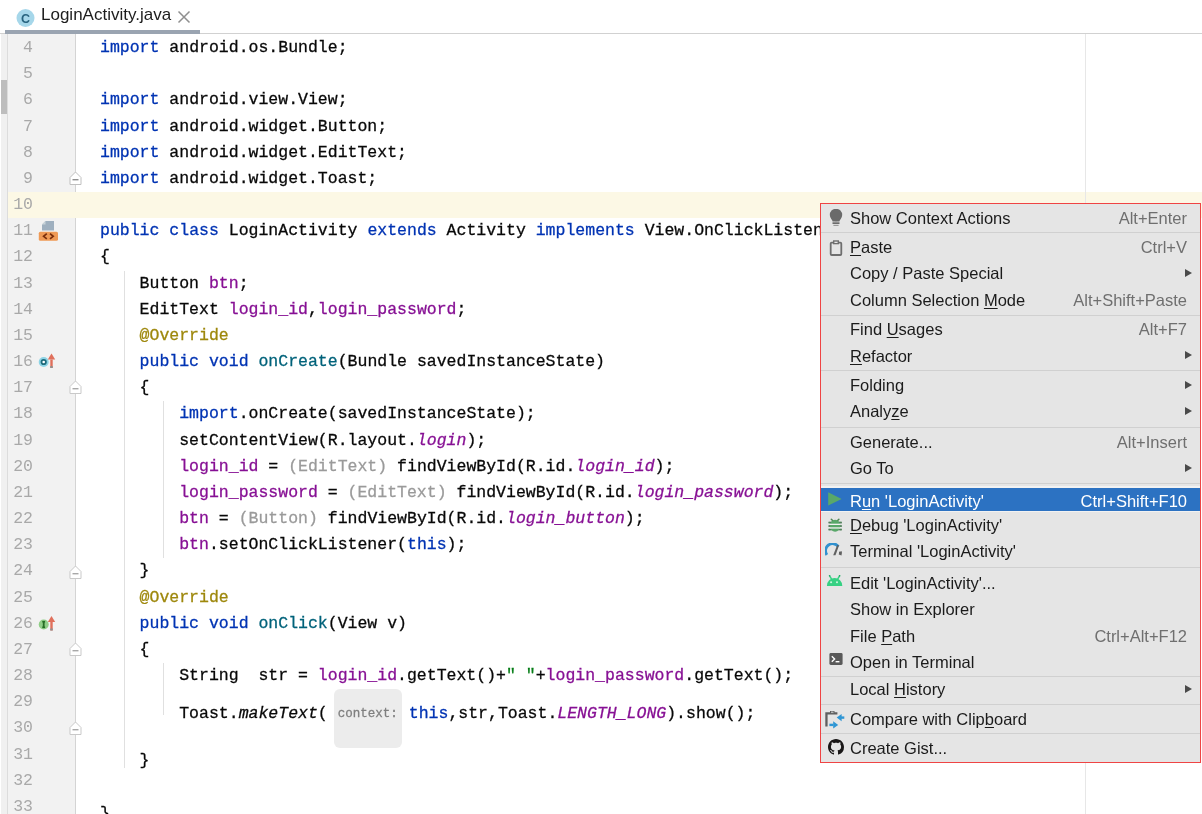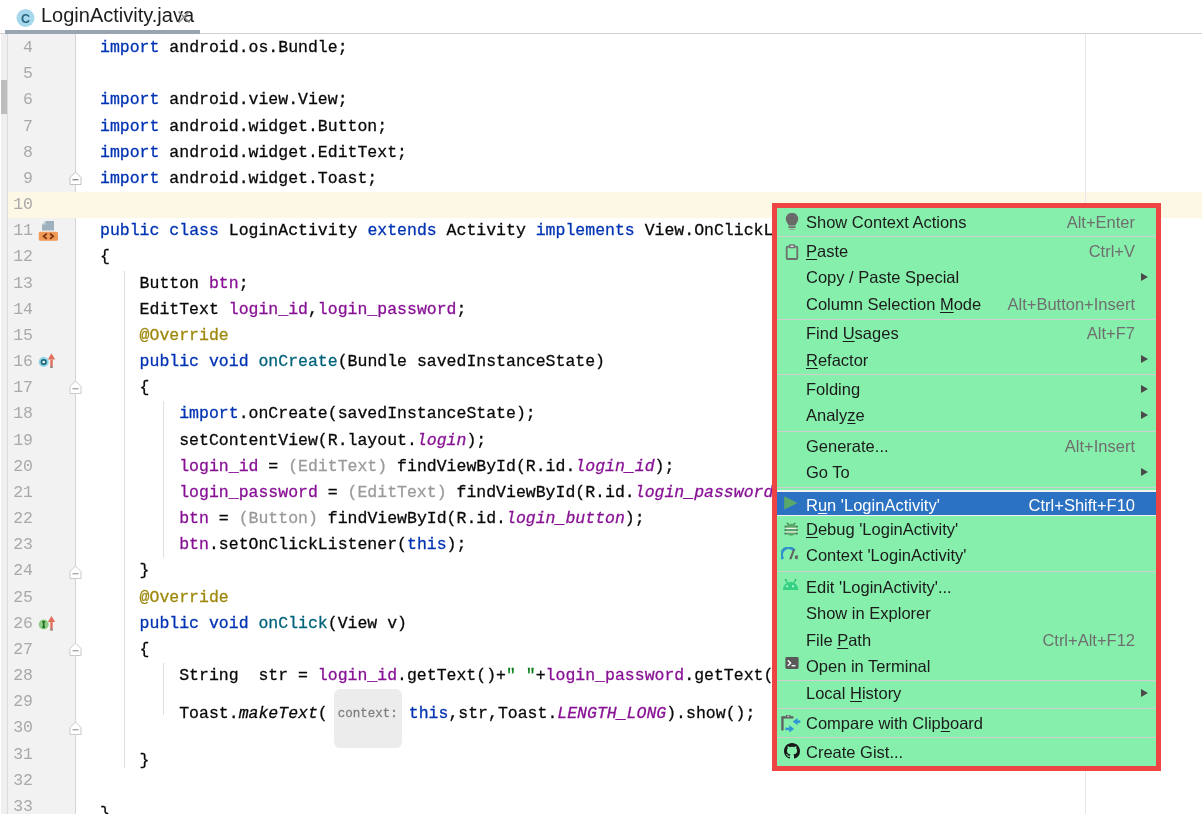--- a/index.html
+++ b/index.html
@@ -1,21 +1,21 @@
 <!DOCTYPE html>
 <html><head>
 <meta charset="utf-8">
 <style>
 html,body{margin:0;padding:0;width:1202px;height:814px;overflow:hidden;background:#fff;}
 body{position:relative;font-family:"Liberation Sans",sans-serif;}
 .abs{position:absolute;}
 
 #tabbar{left:0;top:0;width:1202px;height:33px;background:#fff;border-bottom:1px solid #d1d1d1;}
 #tabline{left:5px;top:30px;width:195px;height:4px;background:#9aa4b1;}
-#tabtext{left:41px;top:0px;height:30px;line-height:30px;font-size:20px;color:#1d1d1d;}
+#tabtext{left:41px;top:0px;height:30px;line-height:30px;font-size:17px;color:#1d1d1d;}
 #tabclose{left:177px;top:10px;width:14px;height:14px;}
 
 #lstrip{left:1px;top:34px;width:6px;height:780px;background:#f0f0f0;border-right:1px solid #dcdcdc;}
 #lthumb{left:1px;top:80px;width:6px;height:34px;background:#bdbdbd;}
 
 #gutter{left:8px;top:34px;width:67px;height:780px;background:#f2f2f2;border-right:1px solid #d4d4d4;}
 #caretrow{left:8px;top:191.5px;width:1194px;height:26.2px;background:#fcf8e5;}
 #nums{left:0;top:35px;width:33px;text-align:right;font-family:"Liberation Mono",monospace;font-size:16.5px;line-height:26.17px;color:#a9a9a9;white-space:pre;}
 
 #code{left:100px;top:35px;font-family:"Liberation Mono",monospace;font-size:16.5px;line-height:26.17px;color:#080808;white-space:pre;-webkit-text-stroke:0.28px currentColor;}
@@ -24,26 +24,26 @@
 .fi{color:#871094;font-style:italic;margin-top:48px;}
 .m{color:#00627a;}
 .a{color:#9e880d;}
 .s{color:#067d17;}
 .g{color:#9a9a9a;margin-top:38px;}
 .it{font-style:italic;}
 .hint{display:inline-block;background:#ececec;color:#7f7f7f;font-size:12.5px;line-height:18px;height:27px;border-radius:6px;padding:16px 4px;margin:0 7px 0 6px;vertical-align:1px;}
 .ig{width:1px;background:#e0e0e0;}
 #margin{left:1085px;top:34px;width:1px;height:780px;background:#e7e7e7;}
 
-#menu{left:772px;top:203px;width:379px;background:#86efac;border:5px solid #ef4444;padding:1px 0 0 0;}
+#menu{left:820px;top:203px;width:379px;background:#e5e5e5;border:1px solid #ef4444;padding:1px 0 0 0;}
 .mi{position:relative;height:26.4px;display:flex;align-items:center;padding-left:7px;font-size:16.5px;color:#1b1b1b;}
 .mi .ic{width:16px;height:16px;margin-right:6px;flex:0 0 16px;}
 .mi .noic{width:22px;flex:0 0 22px;}
 .mi .lbl{white-space:pre;}
-.mi .sc{margin-left:auto;margin-right:21px;color:#6f6f6f;}
+.mi .sc{margin-left:auto;margin-right:13px;color:#6f6f6f;}
 .mi.sel{background-image:linear-gradient(#f2f2f2 2.1px,#2c72c2 2.1px,#2c72c2 24.7px,#f2f2f2 24.7px);color:#fff;}
 .mi.sel .lbl,.mi.sel .sc{position:relative;top:2.6px;}
 .mi.sel .sc{color:#fff;}
 .sep{height:3px;position:relative;}
 .sep:after{content:"";position:absolute;left:0;right:0;top:1px;height:1px;background:#d0d0d0;}
 .sep.s5{height:5px;}.sep.s5:after{top:2px;}
 .sep.s1{height:1px;}.sep.s1:after{top:0;}
 .sep.s4{height:4px;}.sep.s4:after{top:1.5px;}
 .arr{position:absolute;right:8px;top:50%;margin-top:-4.8px;width:0;height:0;border-left:7.4px solid #4a4a4a;border-top:4.8px solid transparent;border-bottom:4.8px solid transparent;}
 u{text-underline-offset:2px;}
@@ -201,21 +201,21 @@
       <span class="sc">Ctrl+V</span>
     </div>
   <div class="mi">
       <span class="noic"></span>
       <span class="lbl">Copy / Paste Special</span>
       <span class="arr"></span>
     </div>
   <div class="mi">
       <span class="noic"></span>
       <span class="lbl">Column Selection <u>M</u>ode</span>
-      <span class="sc">Alt+Button+Insert</span>
+      <span class="sc">Alt+Shift+Paste</span>
     </div>
   <div class="sep"></div>
   <div class="mi">
       <span class="noic"></span>
       <span class="lbl">Find <u>U</u>sages</span>
       <span class="sc">Alt+F7</span>
     </div>
   <div class="mi">
       <span class="noic"></span>
       <span class="lbl"><u>R</u>efactor</span>
@@ -273,21 +273,21 @@
           <rect x="11.8" y="11.8" width="1.9" height="1.5" fill="#53805c"></rect>
         </svg></span>
       <span class="lbl"><u>D</u>ebug 'LoginActivity'</span>
     </div>
   <div class="mi">
       <span class="ic" id="mprof"><svg width="20" height="16" style="position:relative;left:-3px;top:-1px">
           <path d="M1.9 11.9 A6.4 6.4 0 0 1 13.4 3.6" fill="none" stroke="#3191cf" stroke-width="2.8"></path>
           <path d="M15.4 8.6 A6.6 6.6 0 0 1 15.1 12.0" fill="none" stroke="#616161" stroke-width="2.9"></path>
           <polygon points="8.2,12.2 10.5,12.2 14.0,2.6 12.2,1.9" fill="#616161"></polygon>
         </svg></span>
-      <span class="lbl">Context 'LoginActivity'</span>
+      <span class="lbl">Terminal 'LoginActivity'</span>
     </div>
   <div class="sep s5"></div>
   <div class="mi">
       <span class="ic" id="mdroid" style="position:relative;top:-3px"><svg width="18" height="16" style="position:relative;left:-2px">
           <path d="M0.9 13.9 A7.7 8 0 0 1 16.3 13.9 Z" fill="#36d183"></path>
           <g stroke="#36d183" stroke-width="1.5" stroke-linecap="round">
             <line x1="5.3" y1="6.6" x2="3.6" y2="3.8"></line>
             <line x1="11.9" y1="6.6" x2="13.6" y2="3.8"></line>
           </g>
           <circle cx="3.6" cy="3.8" r="0.8" fill="#2b9e63"></circle>

